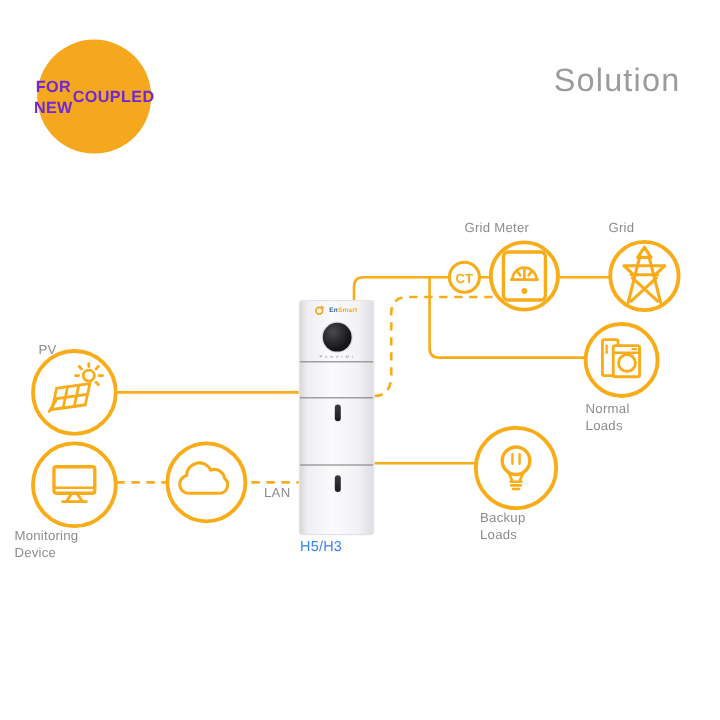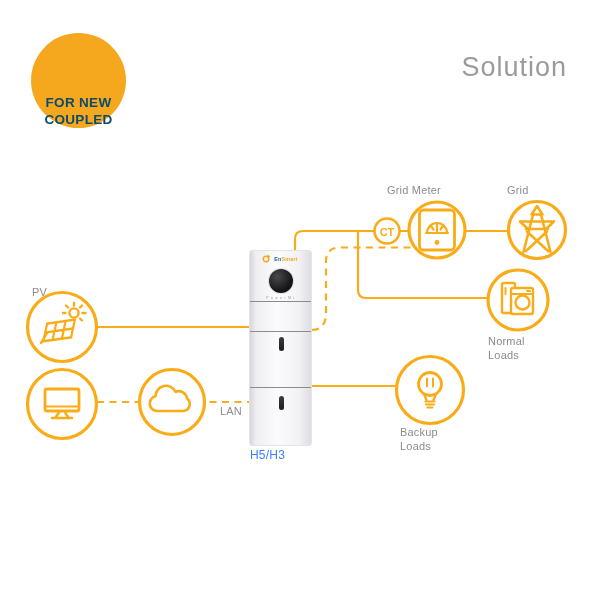--- a/index.html
+++ b/index.html
@@ -2,22 +2,22 @@
 <html><head>
 <meta charset="utf-8">
 <style>
   html,body{margin:0;padding:0;}
   body{width:600px;height:600px;background:#fff;overflow:hidden;
        font-family:"Liberation Sans", sans-serif;position:relative;}
   .stage{position:absolute;inset:0;width:600px;height:600px;}
 
   
   .badge{position:absolute;left:31px;top:33px;width:95px;height:95px;border-radius:50%;
-         background:#F5A81E;display:flex;flex-direction:column;align-items:center;justify-content:flex-end;
-         color:#0c4a6e;font-weight:bold;font-size:13.5px;line-height:17px;letter-spacing:.3px;text-align:center;}
+         background:#F5A81E;display:flex;align-items:center;justify-content:center;
+         color:#6d28d9;font-weight:bold;font-size:13.5px;line-height:17px;letter-spacing:.3px;text-align:center;}
 
   
   .title-wrap{position:absolute;right:33px;top:38px;text-align:right;}
   .title-main{color:#29ABE2;font-size:31px;font-weight:800;letter-spacing:.5px;line-height:32px;}
   .title-sub{color:#9B9B9B;font-size:27px;font-weight:400;letter-spacing:1px;line-height:30px;margin-top:14px;}
 
   
   svg.diagram{position:absolute;left:0;top:0;}
 
   
@@ -156,20 +156,24 @@
     <div class="inv-caption">P o w e r M i</div>
     <div class="inv-divider" style="top:50px"></div>
     <div class="inv-divider" style="top:80px"></div>
     <div class="inv-divider" style="top:136px"></div>
     <div class="inv-indicator" style="top:86px"></div>
     <div class="inv-indicator" style="top:145px"></div>
   </div>
 
   <div class="lbl" style="left:32px;top:285px;width:60px">PV</div>
 
+  <div class="lbl" style="left:12px;top:440px;width:100px">
+    <div>Monitoring</div>
+    <div>Device</div>
+  </div>
 
   <div class="lbl" style="left:206px;top:404px;width:36px;text-align:right">LAN</div>
 
   <div class="lbl" style="left:387px;top:183px;width:100px">Grid Meter</div>
 
   <div class="lbl" style="left:507px;top:183px;width:60px">Grid</div>
 
   <div class="lbl" style="left:488px;top:334px;width:60px">
     <div>Normal</div>
     <div>Loads</div>

